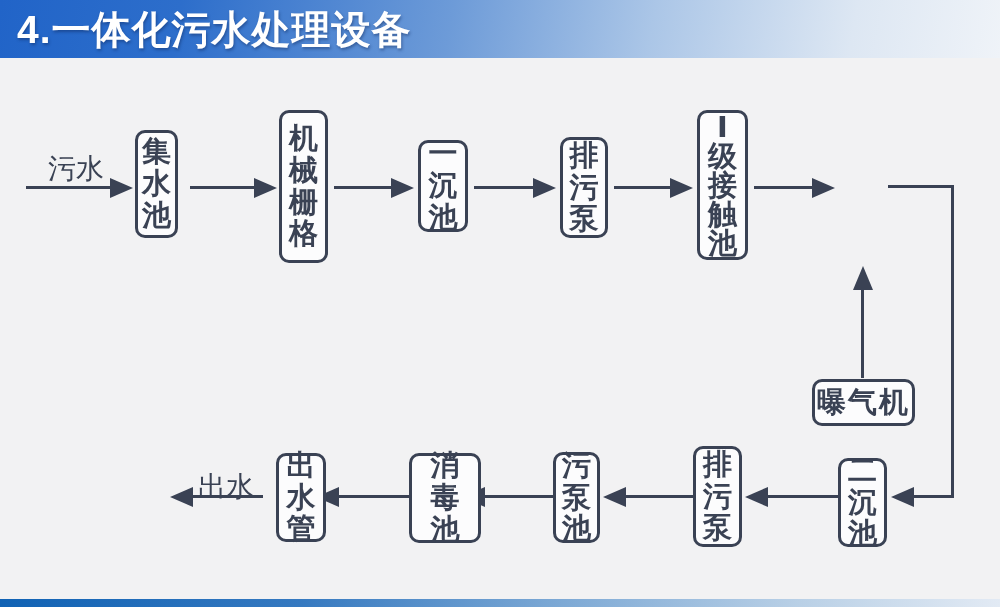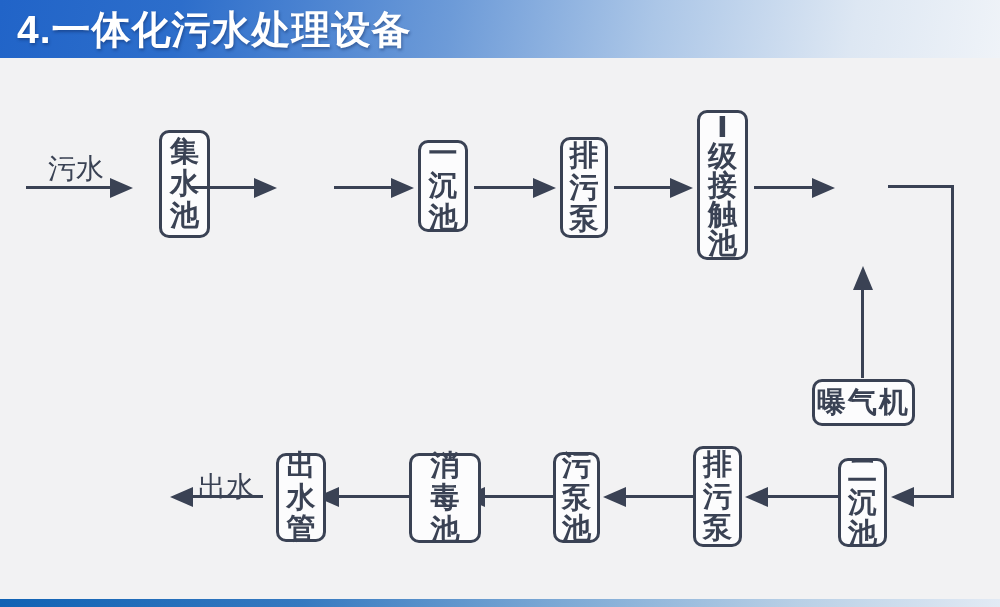--- a/index.html
+++ b/index.html
@@ -63,29 +63,32 @@
 </div>
 
 <div class="stage">
 
   <div class="flow-label" style="left:48px;top:92px;">污水</div>
   <div>
     <div class="shaft h" style="left:26px;top:128px;width:86px;"></div>
     <div class="head right" style="left:110px;top:120px;"></div>
   </div>
 
-  <div class="node" style="left:135px;top:72px;width:51px;height:108px;margin-left:24px;">
+  <div class="node" style="left:135px;top:72px;width:43px;height:108px;">
     <span class="vlabel">集水池</span>
   </div>
 
   <div>
     <div class="shaft h" style="left:190px;top:128px;width:65px;"></div>
     <div class="head right" style="left:254px;top:120px;"></div>
   </div>
 
+  <div class="node" style="left:279px;top:52px;width:49px;height:153px;">
+    <span class="vlabel">机械栅格</span>
+  </div>
 
   <div>
     <div class="shaft h" style="left:334px;top:128px;width:58px;"></div>
     <div class="head right" style="left:391px;top:120px;"></div>
   </div>
 
   <div class="node" style="left:418px;top:82px;width:50px;height:92px;">
     <span class="vlabel">一沉池</span>
   </div>
 

